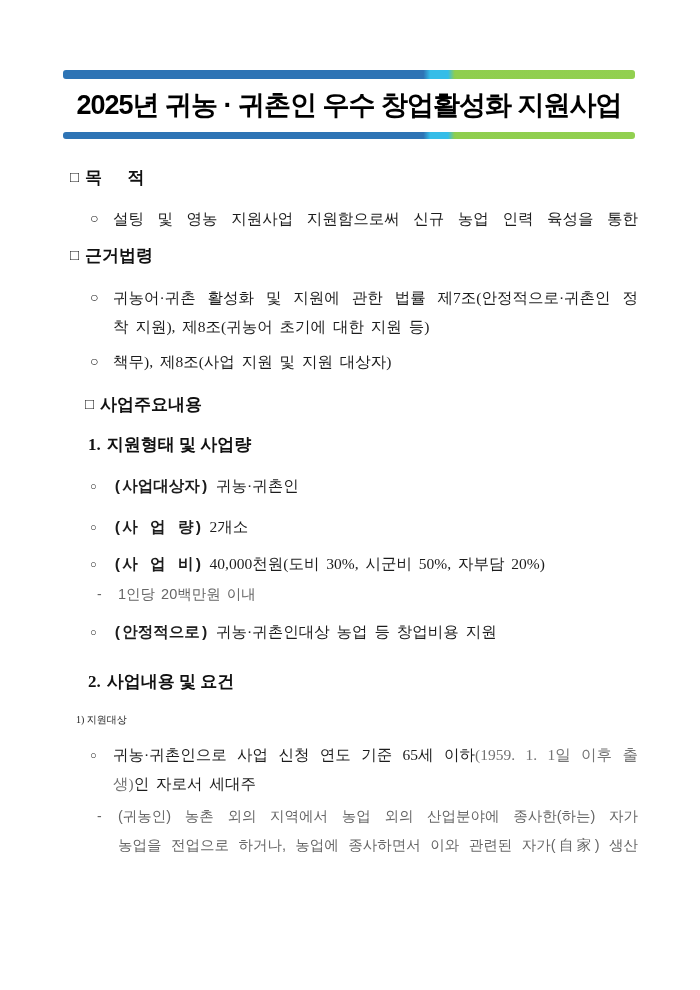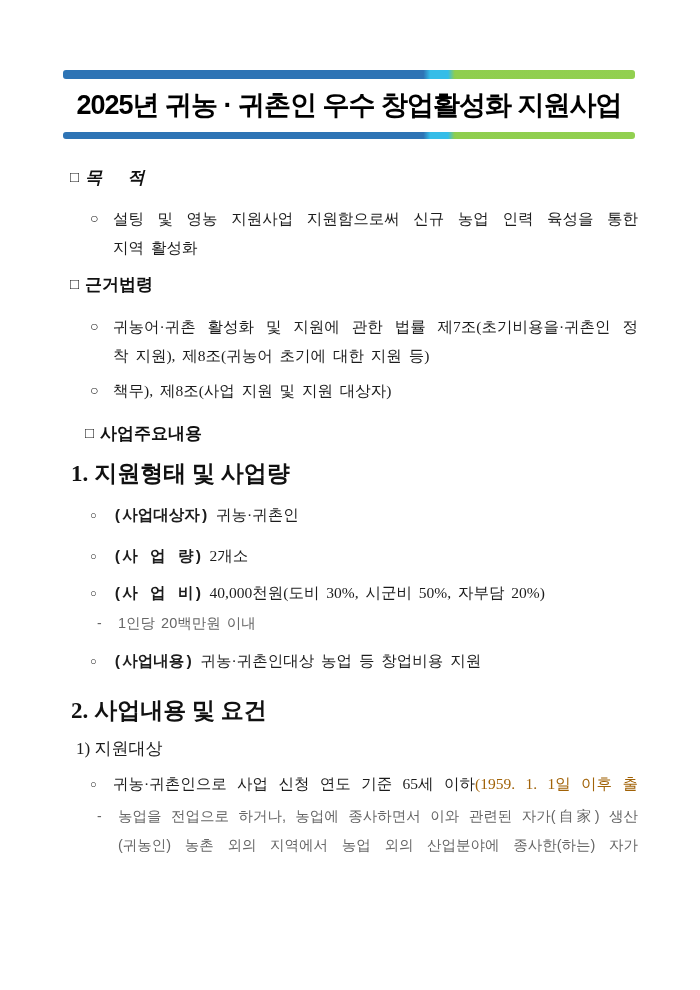--- a/index.html
+++ b/index.html
@@ -29,35 +29,35 @@
     font-size:27px;
     letter-spacing:-1px;
     line-height:38px;
     color:#000;
     white-space:nowrap;
   }
   
   .content{position:absolute;left:0;top:138px;width:700px;padding:0 62px 0 70px;box-sizing:border-box;}
   .h{font-size:17px;font-weight:bold;line-height:22px;color:#111;display:flex;align-items:baseline;}
   .h .sq{font-size:15px;margin-right:6px;transform:translateY(-1px);}
-  .h .pre{white-space:pre;font-style:italic;}
+  .h .pre{white-space:pre;}
   .h1{margin-top:29px;}
   .h2{margin-top:12px;}
   .h3{margin-top:18px;margin-left:15px;}
-  .num-h{font-size:23px;font-weight:bold;line-height:24px;margin-left:1px;color:#111;}
+  .num-h{font-size:17px;font-weight:bold;line-height:24px;margin-left:18px;color:#111;}
   .num-h .gap{display:inline-block;width:6px;}
-  .sub-h{font-size:17px;line-height:24px;margin-left:6px;}
+  .sub-h{font-size:10px;line-height:24px;margin-left:6px;}
   .para{position:relative;padding-left:43px;font-size:15.5px;line-height:29px;word-spacing:3px;}
   .para .mk{position:absolute;left:20px;top:0;font-size:14px;}
   .para.small-mk .mk{font-size:11px;top:1px;}
   .line{min-height:29px;}
   .just{text-align:justify;text-align-last:justify;}
   .bold{font-weight:bold;font-family:Liberation Mono, monospace;}
   .rest{white-space:pre-wrap;}
-  .red{color:#a16207;margin-top:16px;}
+  .red{color:#737373;margin-top:16px;}
   .gray-sub{position:relative;padding-left:48px;
     font-family:"Liberation Sans","DejaVu Sans",sans-serif;
     font-size:14.5px;line-height:28px;color:#666;word-spacing:2px;}
   .gray-sub .mk{position:absolute;left:27px;top:0;font-size:14px;}
   .mt15{margin-top:15px;}.mt16{margin-top:16px;}.mt6{margin-top:6px;}
   .mt17{margin-top:17px;}.mt14{margin-top:14px;}.mt10{margin-top:10px;}
   .mt8{margin-top:8px;}.mt22{margin-top:22px;}.mt4{margin-top:4px;}.mt0{margin-top:0;}
 </style>
 </head>
 <body>
@@ -73,31 +73,30 @@
   <div class="content">
 
     <div class="h h1">
       <span class="sq">□</span>
       <span class="pre">목      적</span>
     </div>
 
     <div class="para mt15">
       <span class="mk">○</span>
       <div class="line just">설팅 및 영농 지원사업 지원함으로써 신규 농업 인력 육성을 통한</div>
-      <div class="line">지역 활성화</div>
     </div>
 
     <div class="h h2">
       <span class="sq">□</span>
       <span>근거법령</span>
     </div>
 
     <div class="para mt16">
       <span class="mk">○</span>
-      <div class="line just">귀농어·귀촌 활성화 및 지원에 관한 법률 제7조(초기비용을·귀촌인 정</div>
+      <div class="line just">귀농어·귀촌 활성화 및 지원에 관한 법률 제7조(안정적으로·귀촌인 정</div>
       <div class="line">착 지원), 제8조(귀농어 초기에 대한 지원 등)</div>
     </div>
 
     <div class="para mt6">
       <span class="mk">○</span>
       <div class="line">책무), 제8조(사업 지원 및 지원 대상자)</div>
     </div>
 
     <div class="h h3">
       <span class="sq">□</span>
@@ -123,38 +122,41 @@
       <div class="line"><span class="bold">(사 업 비)</span><span class="rest"> 40,000천원(도비 30%, 시군비 50%, 자부담 20%)</span></div>
     </div>
 
     <div class="gray-sub mt0">
       <span class="mk">-</span>
       <div class="line">1인당 20백만원 이내</div>
     </div>
 
     <div class="para small-mk mt8">
       <span class="mk">○</span>
-      <div class="line"><span class="bold">(사업내용)</span><span class="rest"> 귀농·귀촌인대상 농업 등 창업비용 지원</span></div>
+      <div class="line"><span class="bold">(안정적으로)</span><span class="rest"> 귀농·귀촌인대상 농업 등 창업비용 지원</span></div>
     </div>
 
     <div class="num-h mt22">
       <span>2.</span><span class="gap"></span><span>사업내용 및 요건</span>
     </div>
 
     <div class="sub-h mt14">
       <span>1)</span>&nbsp;<span>지원대상</span>
     </div>
 
     <div class="para small-mk mt8">
       <span class="mk">○</span>
       <div class="line just">
         <span>귀농·귀촌인으로 사업 신청 연도 기준 65세 이하</span><span class="red">(1959. 1. 1일 이후 출</span>
       </div>
+      <div class="line">
+        <span class="red">생)</span><span>인 자로서 세대주</span>
+      </div>
     </div>
 
     <div class="gray-sub mt4">
       <span class="mk">-</span>
+      <div class="line just">(귀농인) 농촌 외의 지역에서 농업 외의 산업분야에 종사한(하는) 자가</div>
       <div class="line just">농업을 전업으로 하거나, 농업에 종사하면서 이와 관련된 자가(自家) 생산</div>
-      <div class="line just">(귀농인) 농촌 외의 지역에서 농업 외의 산업분야에 종사한(하는) 자가</div>
     </div>
 
   </div>
 </div>
 
 </body></html>

